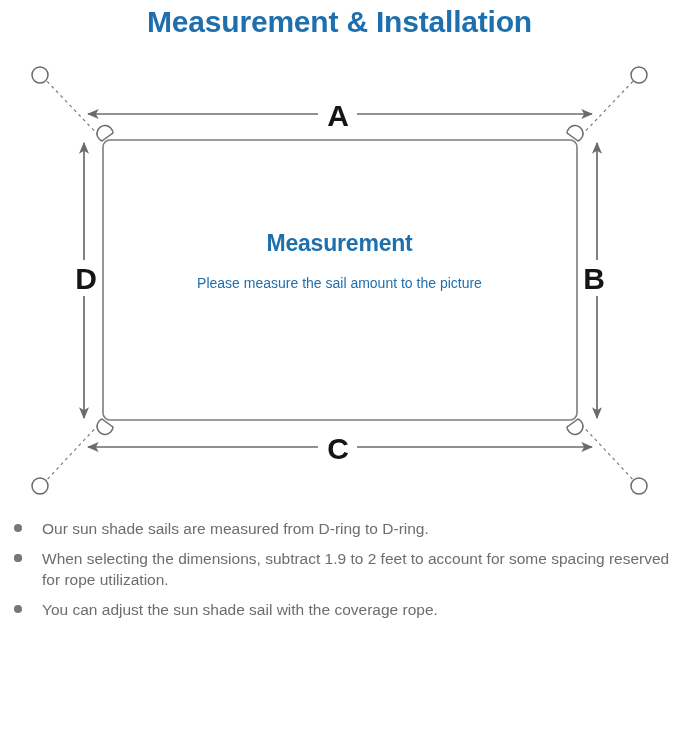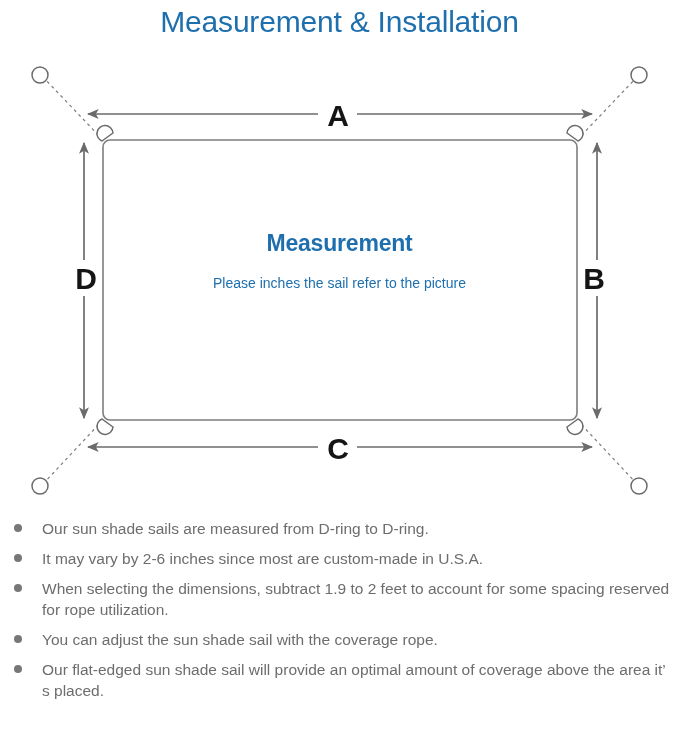--- a/index.html
+++ b/index.html
@@ -17,21 +17,21 @@
   }
 
   
   #page-title {
     position: absolute;
     left: 0;
     top: 0;
     width: 679px;
     text-align: center;
     font-size: 30px;
-    font-weight: normal;
+    font-weight: bold;
     color: #1e6fae;
     letter-spacing: -0.2px;
     line-height: 40px;
     padding-top: 2px;
     box-sizing: border-box;
   }
 
   
   #diagram-wrap {
     position: absolute;
@@ -137,37 +137,32 @@
     <line x1="597" y1="216" x2="597" y2="99" stroke="#6b6b6b" stroke-width="1.7" marker-end="url(#arrHeadEnd)"></line>
     <line x1="597" y1="252" x2="597" y2="374" stroke="#6b6b6b" stroke-width="1.7" marker-end="url(#arrHeadEnd)"></line>
 
     <text x="338" y="82" text-anchor="middle" font-family="Liberation Sans, sans-serif" font-size="30" font-weight="bold" fill="#151515">A</text>
     <text x="594" y="245" text-anchor="middle" font-family="Liberation Sans, sans-serif" font-size="30" font-weight="bold" fill="#151515">B</text>
     <text x="338" y="415" text-anchor="middle" font-family="Liberation Sans, sans-serif" font-size="30" font-weight="bold" fill="#151515">C</text>
     <text x="86" y="245" text-anchor="middle" font-family="Liberation Sans, sans-serif" font-size="30" font-weight="bold" fill="#151515">D</text>
   </svg>
 
   <div class="center-label" id="measurement-heading">Measurement</div>
-  <div class="center-label" id="measurement-subtext">Please inches the sail refer to the picture</div>
+  <div class="center-label" id="measurement-subtext">Please measure the sail amount to the picture</div>
 </div>
 
 <ul id="notes-list">
   <li class="note-item">
     <span class="note-bullet"></span>
     <span>Our sun shade sails are measured from D-ring to D-ring.</span>
   </li>
   <li class="note-item">
     <span class="note-bullet"></span>
-    <span>It may vary by 2-6 inches since most are custom-made in U.S.A.</span>
   </li>
   <li class="note-item">
     <span class="note-bullet"></span>
     <span>When selecting the dimensions, subtract 1.9 to 2 feet to account for some spacing reserved for rope utilization.</span>
   </li>
   <li class="note-item">
     <span class="note-bullet"></span>
     <span>You can adjust the sun shade sail with the coverage rope.</span>
   </li>
-  <li class="note-item">
-    <span class="note-bullet"></span>
-    <span>Our flat-edged sun shade sail will provide an optimal amount of coverage above the area it’ s placed.</span>
-  </li>
 </ul>
 
 </body></html>

